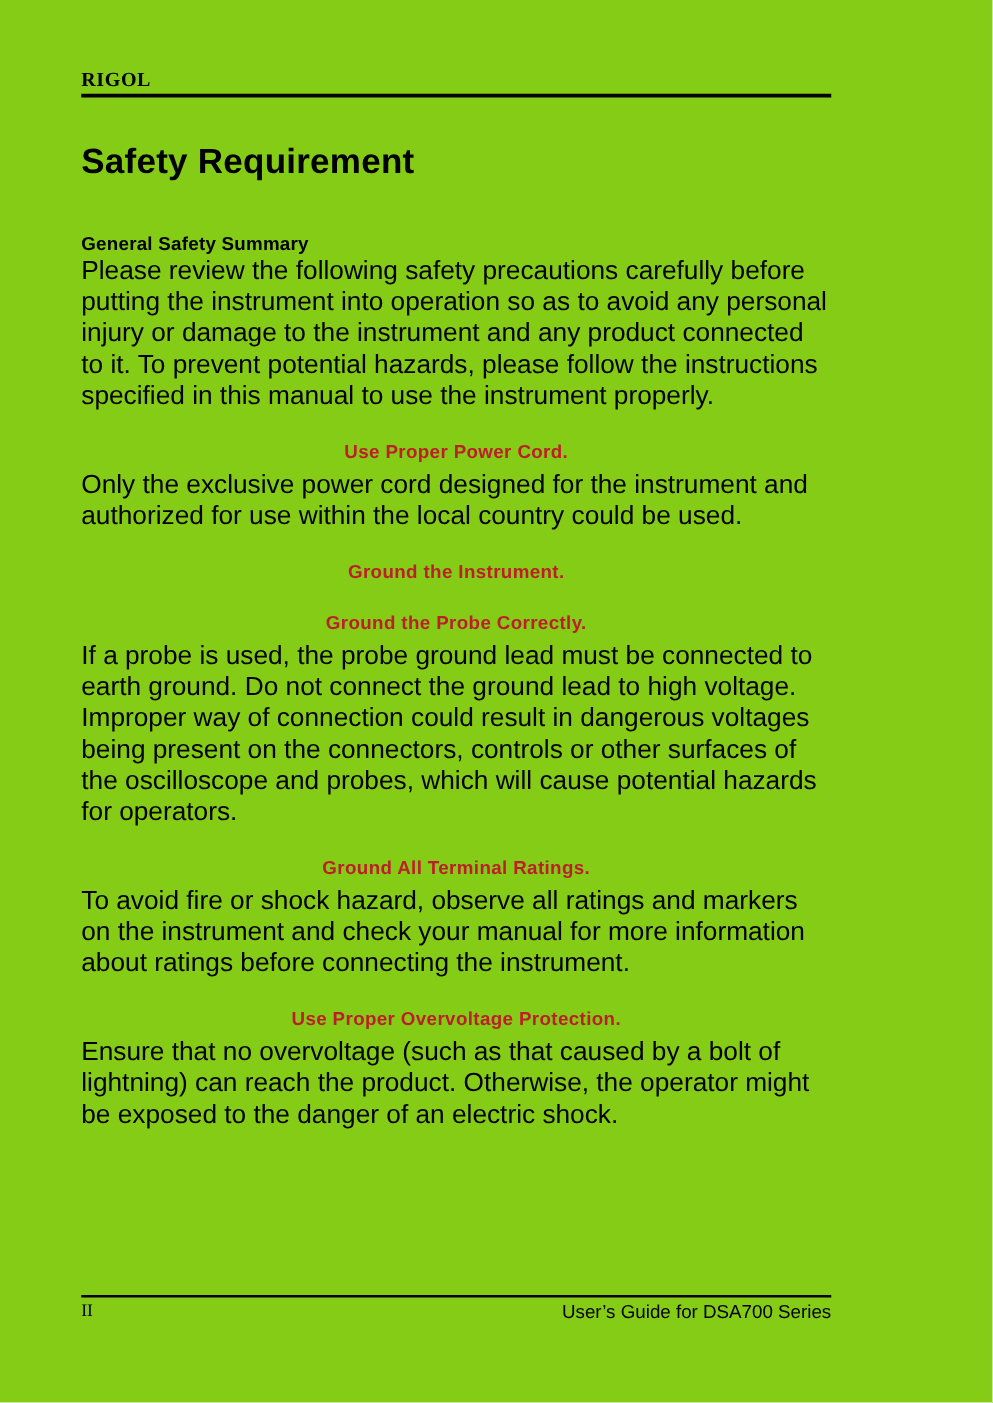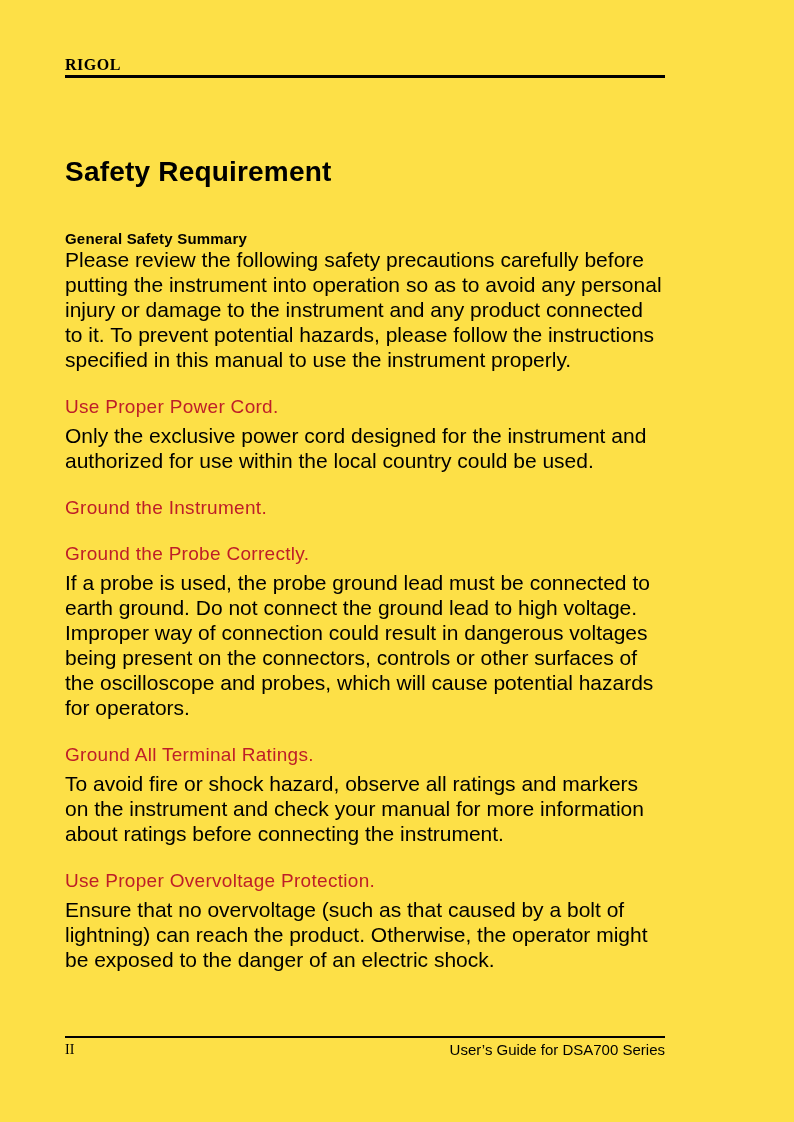--- a/index.html
+++ b/index.html
@@ -1,20 +1,20 @@
 <!DOCTYPE html>
 <html style="--heading-red: #BE1E28;"><head>
 <meta charset="utf-8">
 <style>
   html, body { margin: 0; padding: 0; background: #ffffff; }
   .page {
     position: relative;
     width: 794px;
     height: 1122px;
-    background: #fde047;
+    background: #84cc16;
     font-family: "Liberation Sans", sans-serif;
     color: #000000;
     overflow: hidden;
   }
   .header {
     position: absolute;
     top: 56px;
     left: 65px;
     width: 600px;
     border-bottom: 3px solid #000000;
@@ -24,21 +24,20 @@
     font-family: "Liberation Serif", serif;
     font-weight: bold;
     font-size: 16px;
     letter-spacing: 0.5px;
   }
   .content {
     position: absolute;
     top: 113px;
     left: 65px;
     width: 600px;
-    margin-top: 43px;
   }
   h1.title {
     margin: 0;
     font-size: 28px;
     font-weight: bold;
     letter-spacing: 0.2px;
   }
   h2.subtitle {
     margin: 42px 0 0 0;
     font-size: 15px;
@@ -47,24 +46,25 @@
   }
   p.body {
     margin: 0;
     font-size: 21px;
     line-height: 25px;
   }
   .intro { margin-top: 36px; }
   .sec { margin-top: 24px; }
   .sec h3 {
     margin: 0 0 5px 0;
-    font-size: 19px;
-    font-weight: normal;
+    font-size: 15px;
+    font-weight: bold;
     letter-spacing: 0.3px;
     color: var(--heading-red, #BE1E28);
+    text-align: center;
   }
   .footer {
     position: absolute;
     top: 1036px;
     left: 65px;
     width: 600px;
     border-top: 2px solid #000000;
     padding-top: 3px;
     display: flex;
     justify-content: space-between;

